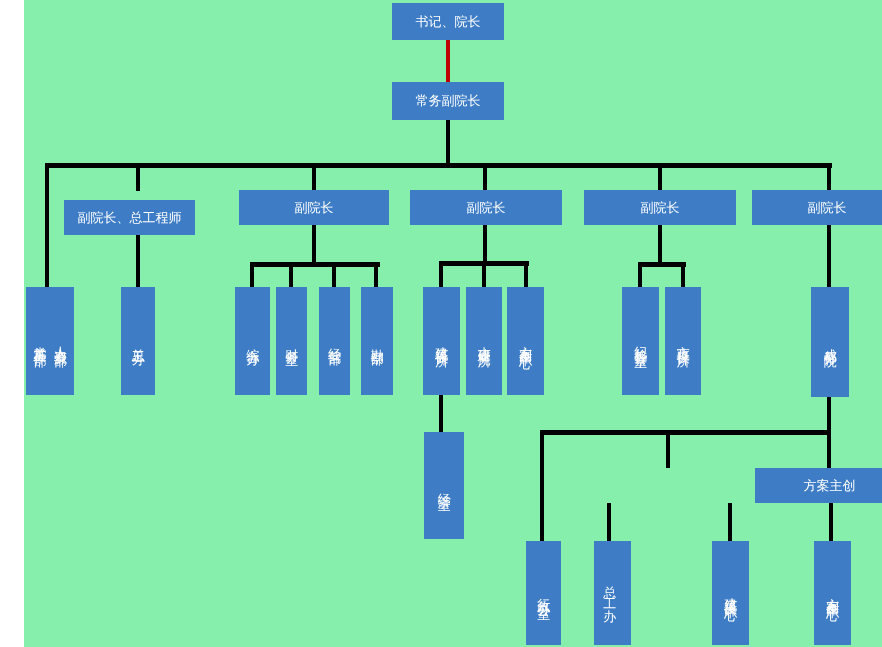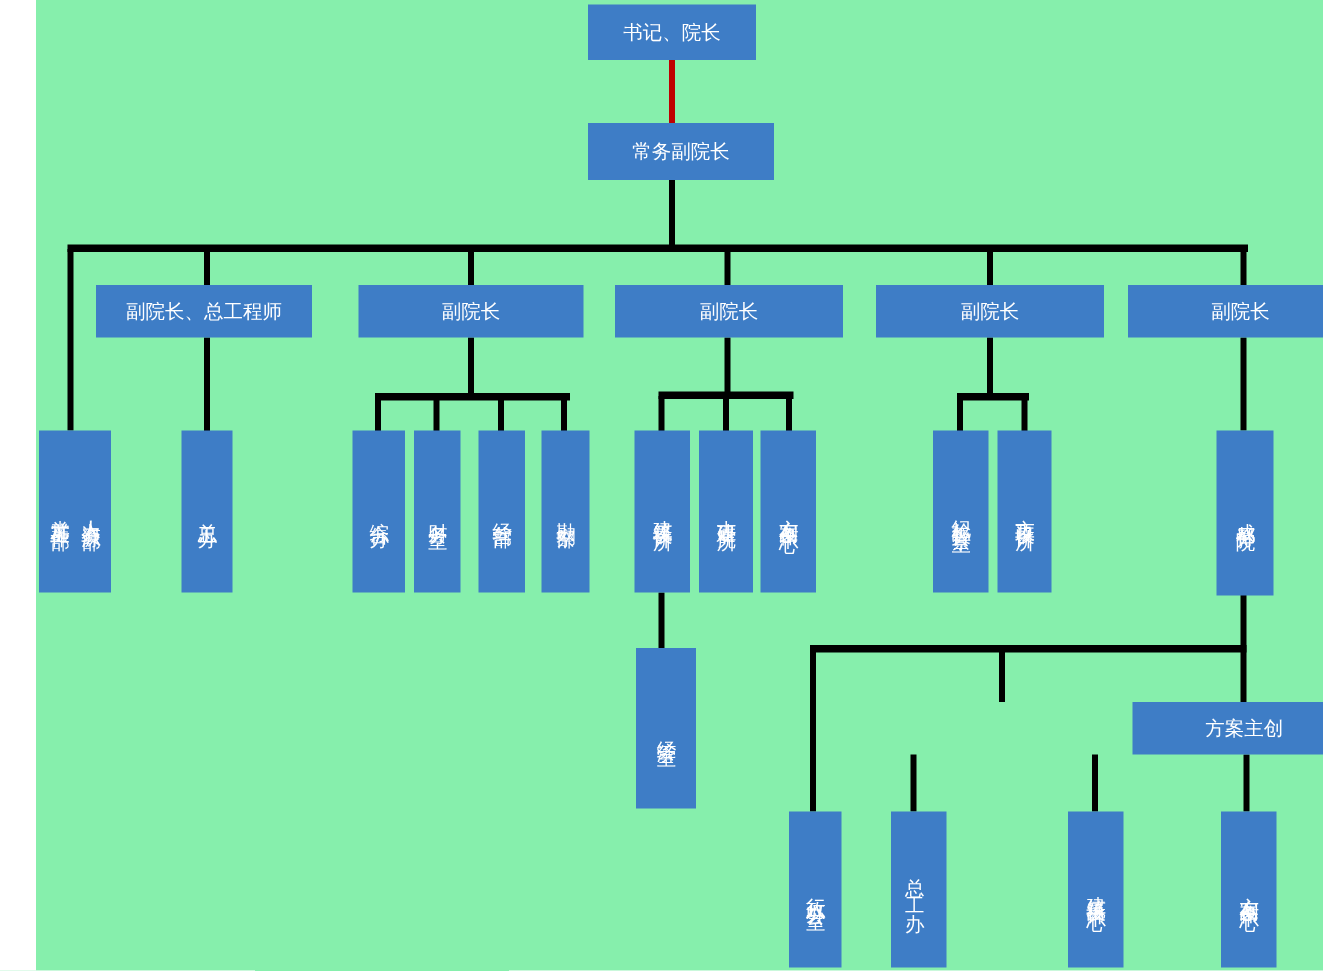--- a/index.html
+++ b/index.html
@@ -79,25 +79,25 @@
   <div class="line" style="left:516px;top:430px;width:291px;height:5px"></div>
   <div class="line" style="left:516px;top:433px;width:4px;height:108px"></div>
   <div class="line" style="left:642px;top:433px;width:4px;height:35px"></div>
   <div class="line" style="left:583px;top:503px;width:4px;height:38px"></div>
   <div class="line" style="left:704px;top:503px;width:4px;height:38px"></div>
   <div class="line" style="left:805px;top:503px;width:4px;height:38px"></div>
 
   <div class="box h" style="left:368px;top:3px;width:112px;height:37px">
     <span>书记、院长</span>
   </div>
-  <div class="box h" style="left:368px;top:82px;width:124px;height:38px">
+  <div class="box h" style="left:368px;top:82px;width:112px;height:38px">
     <span>常务副院长</span>
   </div>
 
-  <div class="box h" style="left:40px;top:190px;width:144px;height:35px">
+  <div class="box h" style="left:40px;top:200px;width:131px;height:35px">
     <span>副院长、总工程师</span>
   </div>
   <div class="box h" style="left:215px;top:190px;width:150px;height:35px">
     <span>副院长</span>
   </div>
   <div class="box h" style="left:386px;top:190px;width:152px;height:35px">
     <span>副院长</span>
   </div>
   <div class="box h" style="left:560px;top:190px;width:152px;height:35px">
     <span>副院长</span>

